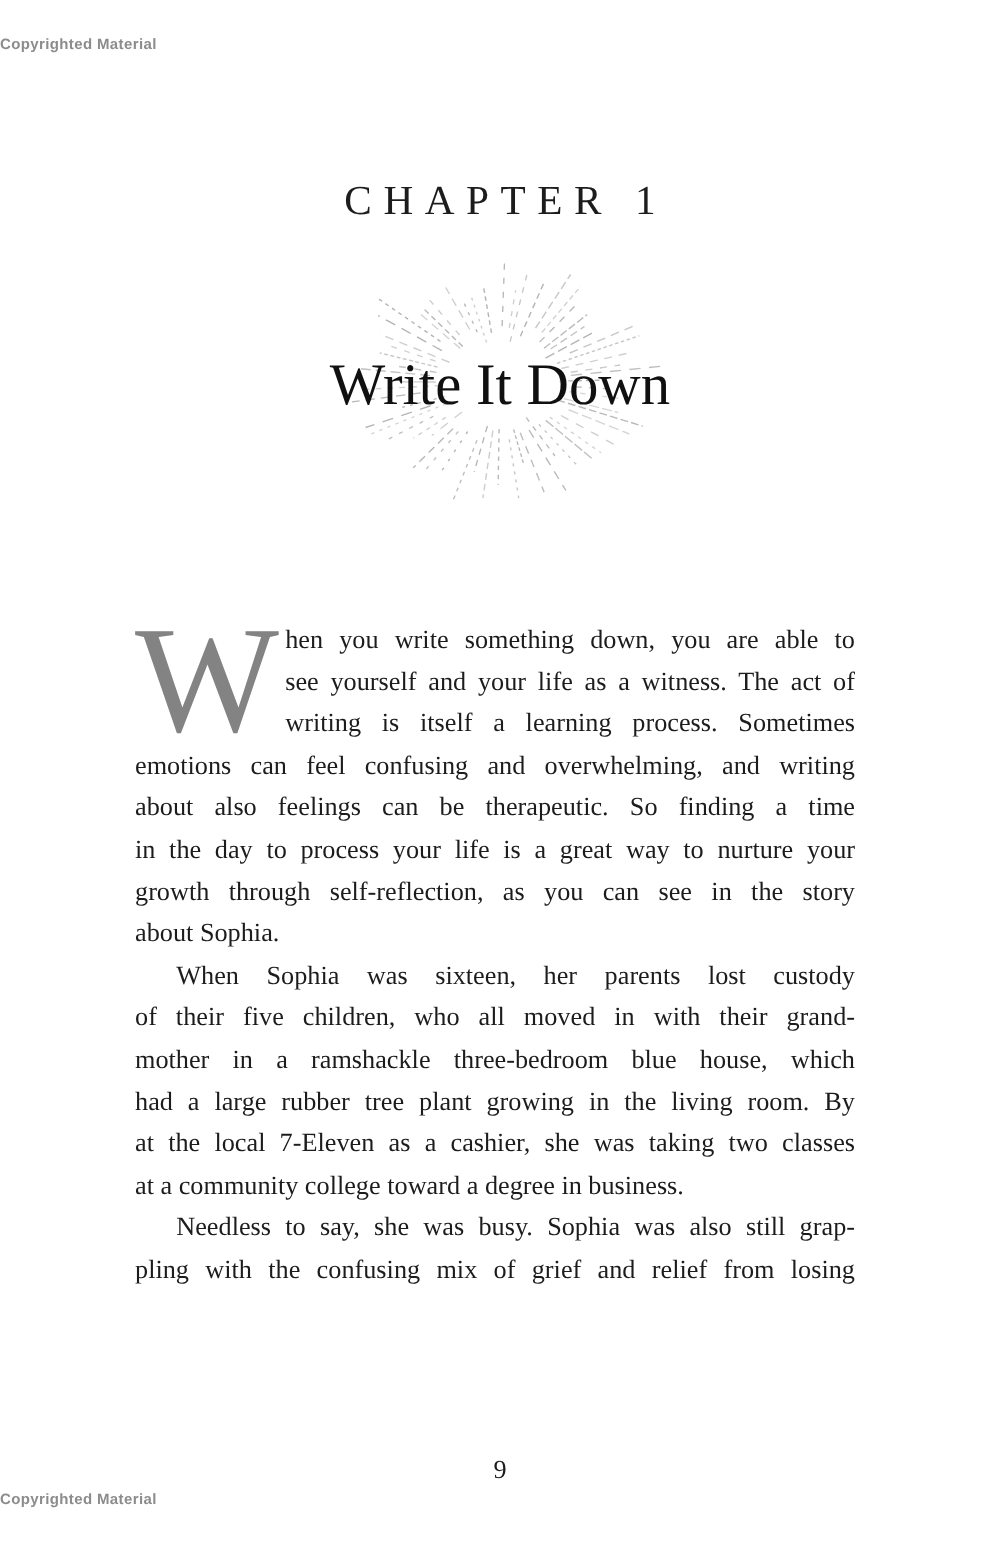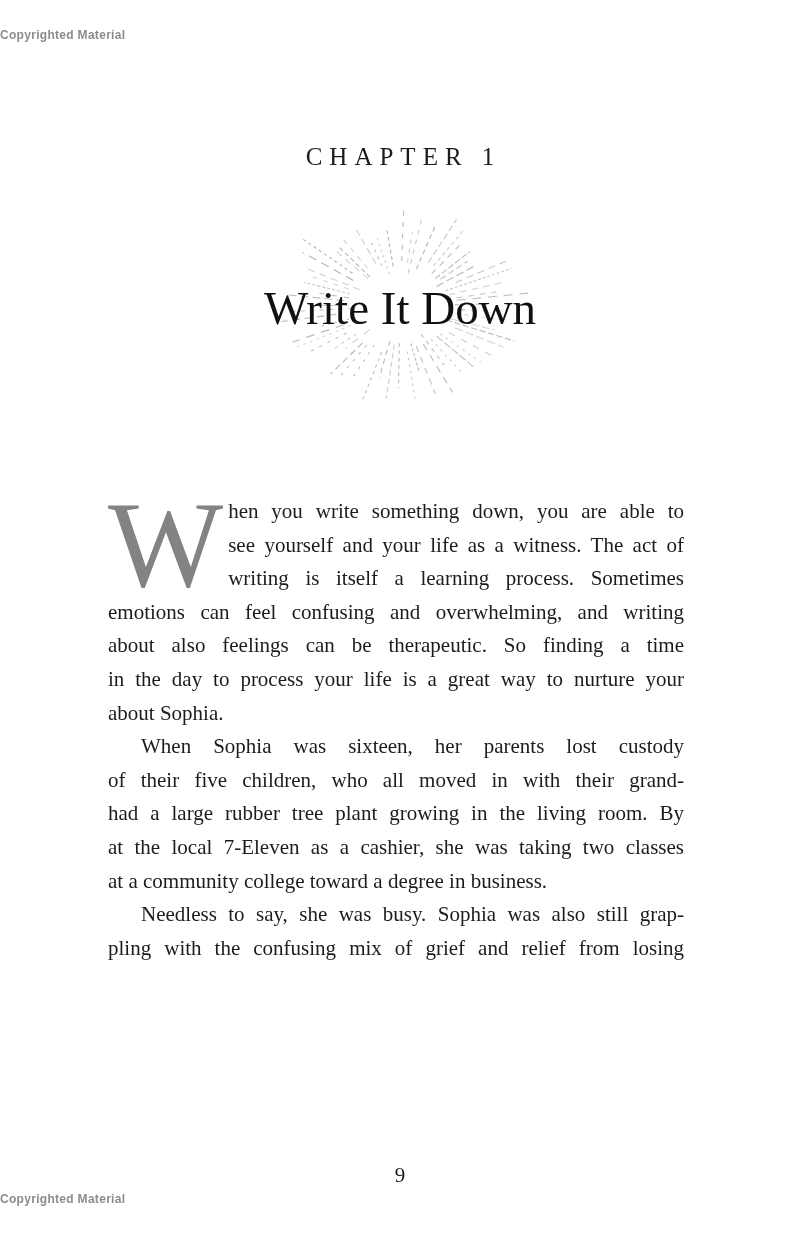--- a/index.html
+++ b/index.html
@@ -17,21 +17,21 @@
     font-size:12px;
     color:#8c8c8c;
     letter-spacing:.3px;
   }
   .notice-top{top:28px;}
   .notice-bottom{top:1192px;}
   .chapter-label{
     position:absolute;top:143px;left:0;width:100%;
     margin:0;
     text-align:center;
-    font-size:25px;
+    font-size:33px;
     font-weight:normal;
     letter-spacing:.28em;
     text-indent:.28em;
     color:#1c1c1c;
   }
   .burst{
     position:absolute;left:258px;top:204px;
     width:284px;height:204px;
   }
   .chapter-title{
@@ -146,25 +146,27 @@
 
   <div class="body-text">
       <div class="para">
         <span class="dropcap">W</span>
         <div class="line">hen you write something down, you are able to</div>
         <div class="line">see yourself and your life as a witness. The act of</div>
         <div class="line">writing is itself a learning process. Sometimes</div>
         <div class="line">emotions can feel confusing and overwhelming, and writing</div>
         <div class="line">about also feelings can be therapeutic. So finding a time</div>
         <div class="line">in the day to process your life is a great way to nurture your</div>
+        <div class="line">growth through self-reflection, as you can see in the story</div>
         <div class="line no-just">about Sophia.</div>
       </div>
       <div class="para">
         <div class="line indent">When Sophia was sixteen, her parents lost custody</div>
         <div class="line">of their five children, who all moved in with their grand-</div>
+        <div class="line">mother in a ramshackle three-bedroom blue house, which</div>
         <div class="line">had a large rubber tree plant growing in the living room. By</div>
         <div class="line">at the local 7-Eleven as a cashier, she was taking two classes</div>
         <div class="line no-just">at a community college toward a degree in business.</div>
       </div>
       <div class="para">
         <div class="line indent">Needless to say, she was busy. Sophia was also still grap-</div>
         <div class="line">pling with the confusing mix of grief and relief from losing</div>
       </div>
     </div>
 

